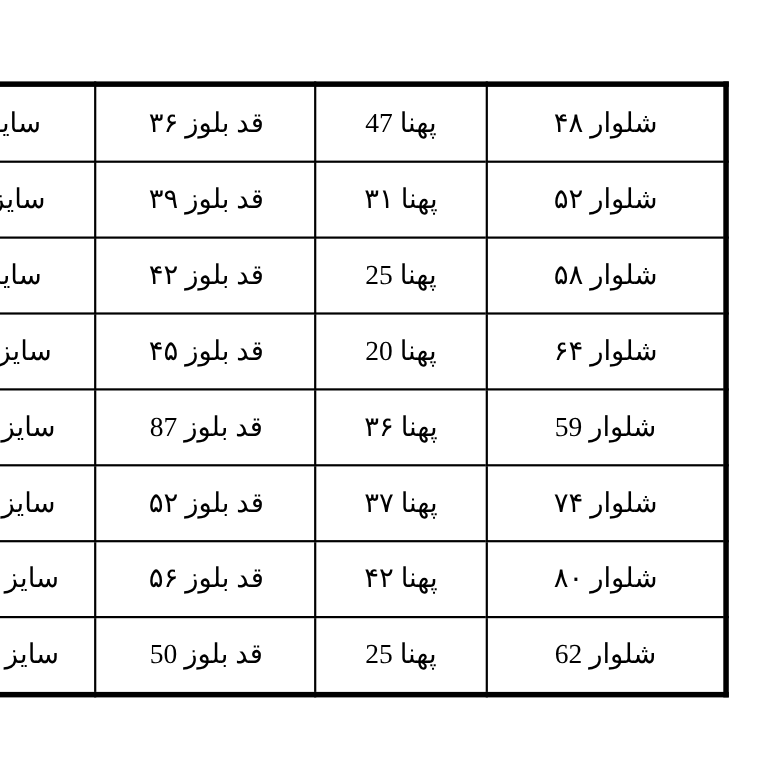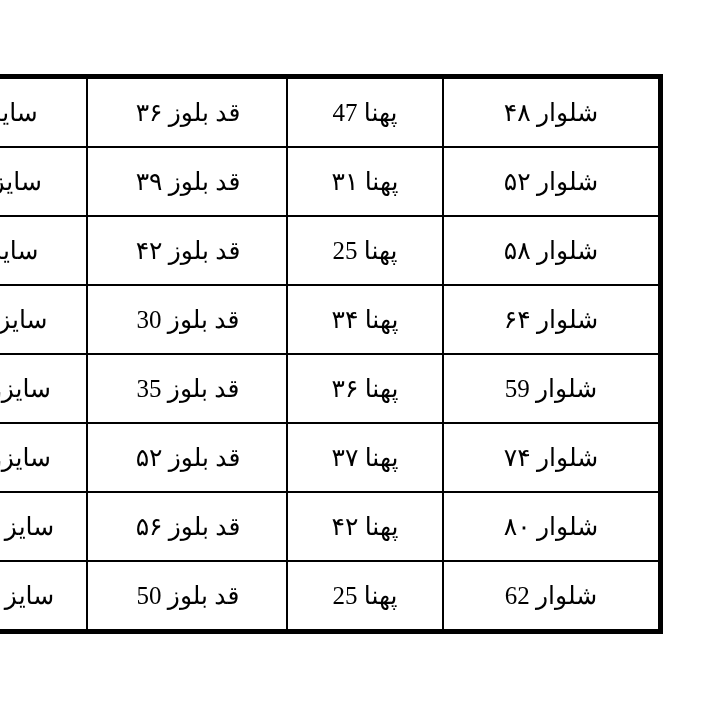--- a/index.html
+++ b/index.html
@@ -80,28 +80,28 @@
           <td class="col-size">سایز M</td>
         </tr>
         <tr>
           <td class="col-pants">شلوار ۵۸</td>
           <td class="col-width">پهنا 25</td>
           <td class="col-len">قد بلوز ۴۲</td>
           <td class="col-size">سایز L</td>
         </tr>
         <tr>
           <td class="col-pants">شلوار ۶۴</td>
-          <td class="col-width">پهنا ۳۴</td>
-          <td class="col-len">قد بلوز 30</td>
+          <td class="col-width">پهنا 20</td>
+          <td class="col-len">قد بلوز ۴۵</td>
           <td class="col-size">سایز XL</td>
         </tr>
         <tr>
           <td class="col-pants">شلوار 59</td>
           <td class="col-width">پهنا ۳۶</td>
-          <td class="col-len">قد بلوز 35</td>
+          <td class="col-len">قد بلوز 87</td>
           <td class="col-size">سایز۲XL</td>
         </tr>
         <tr>
           <td class="col-pants">شلوار ۷۴</td>
           <td class="col-width">پهنا ۳۷</td>
           <td class="col-len">قد بلوز ۵۲</td>
           <td class="col-size">سایز۳XL</td>
         </tr>
         <tr>
           <td class="col-pants">شلوار ۸۰</td>

